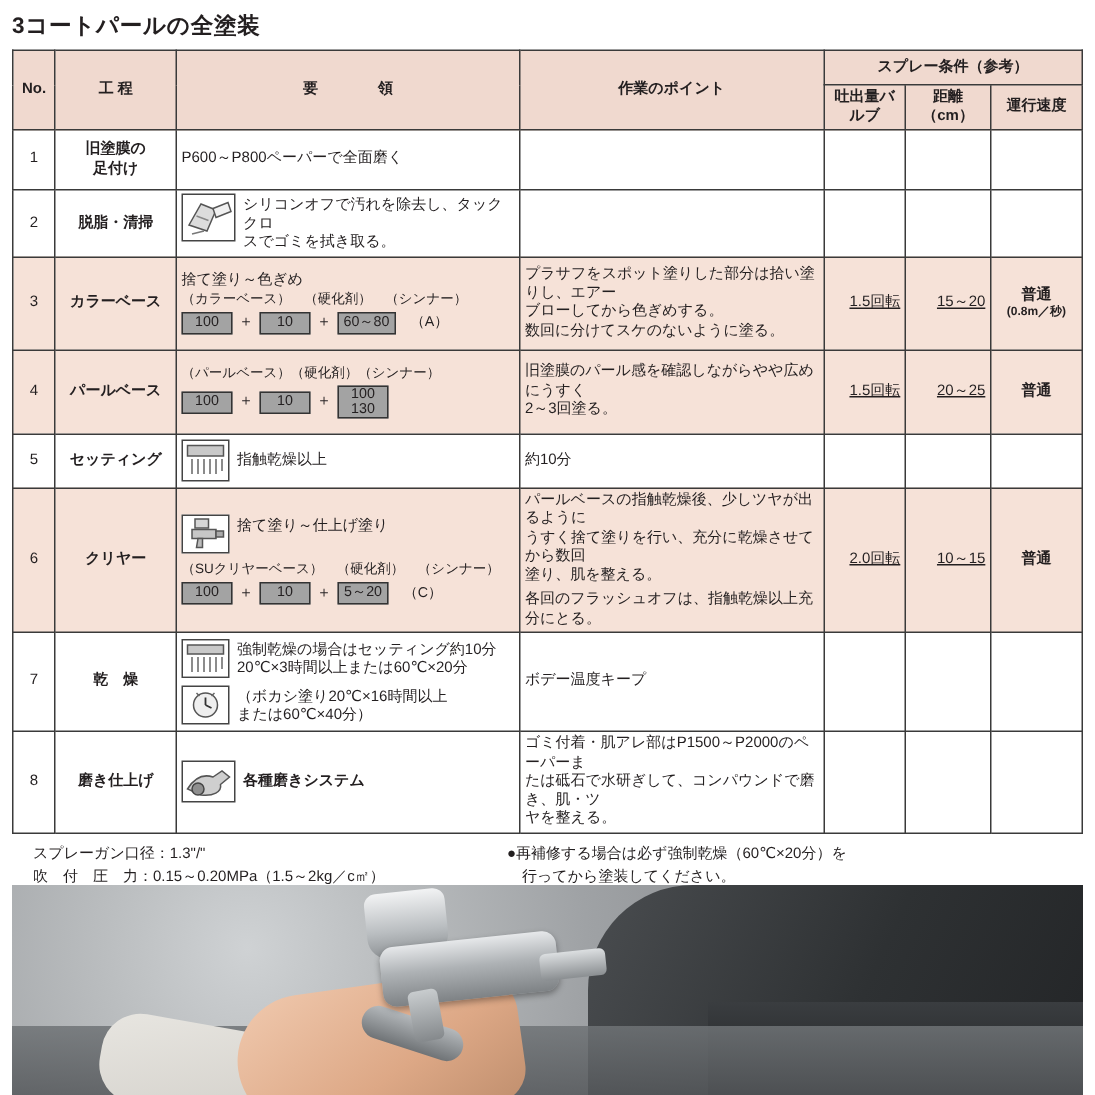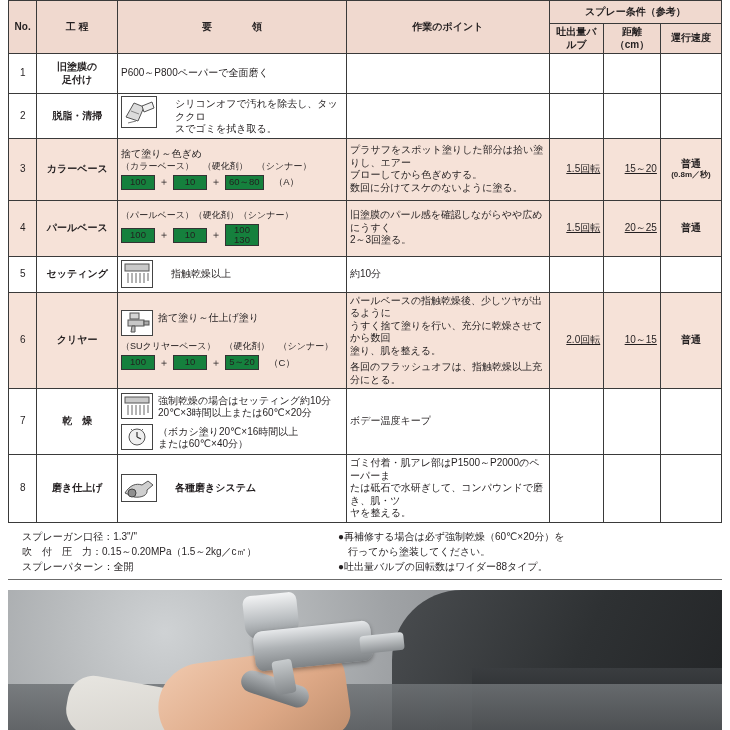--- a/index.html
+++ b/index.html
@@ -56,27 +56,27 @@
   .line{display:block;}
   .sm{font-size:9px;}
   .xs{font-size:8px;}
   .mixrow{display:flex;align-items:center;gap:4px;margin-top:3px;font-size:9.5px;}
   .box{
     border:1px solid #333;
     min-width:26px;
     padding:1px 3px;
     text-align:center;
     font-size:9.5px;
-    background:#15803d;
+    background:#a3a3a3;
     line-height:1.15;
   }
   .box.two{line-height:1.05;padding:0 3px;}
   .plus{font-size:10px;}
   .tagA{margin-left:6px;font-size:9.5px;}
-  .flexcell{display:flex;align-items:flex-start;gap:18px;}
+  .flexcell{display:flex;align-items:flex-start;gap:5px;}
   .icon{
     flex:0 0 auto;
     border:1px solid #444;
     background:#fff;
     display:flex;align-items:center;justify-content:center;
     overflow:hidden;
   }
   .icon svg{display:block;}
   .icontxt{padding-top:2px;}
   .rowflex{display:flex;align-items:flex-start;gap:5px;}
@@ -166,20 +166,21 @@
     background:linear-gradient(180deg,#b5b9bc,#6f7376);
     border-radius:11px;
     transform:rotate(18deg);
   }
 </style>
 </head>
 <body>
 
 <div class="page">
 
+  <div class="title">3コートパールの全塗装</div>
 
   <table class="main">
     <colgroup>
       <col style="width:26px">
       <col style="width:74px">
       <col style="width:210px">
       <col style="width:186px">
       <col style="width:50px">
       <col style="width:52px">
       <col style="width:56px">

